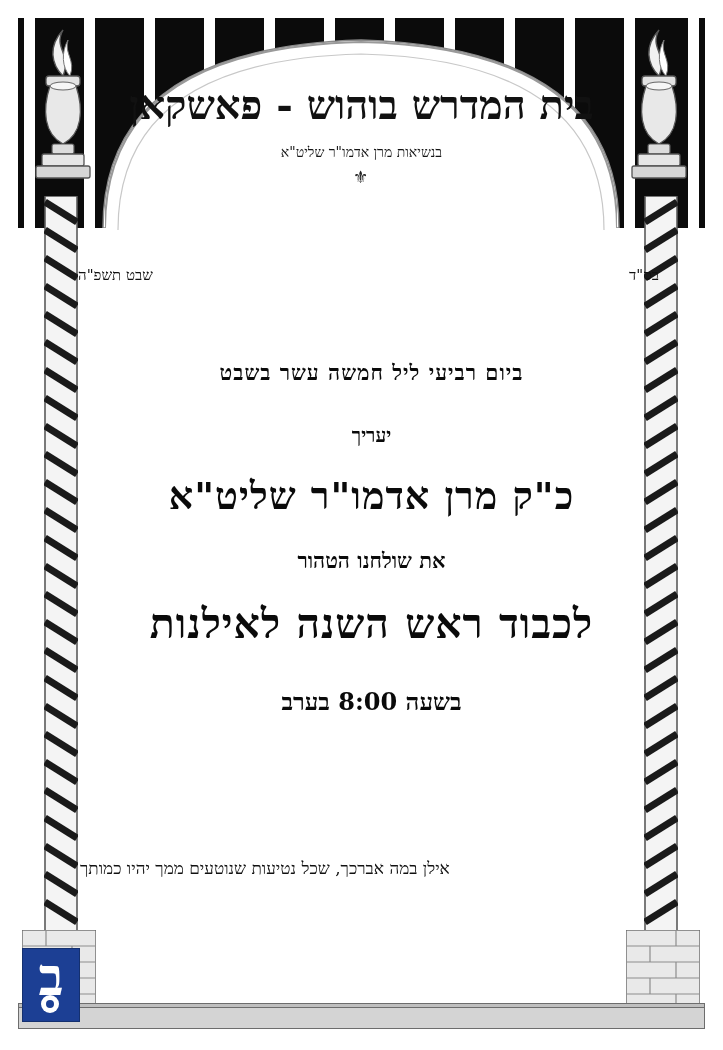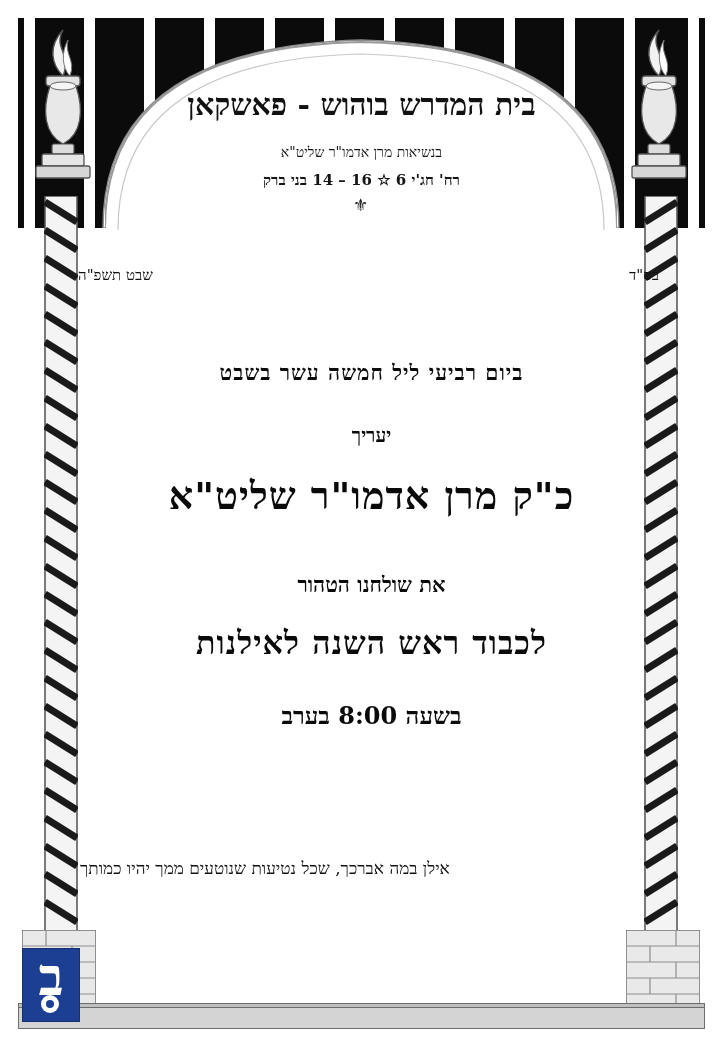--- a/index.html
+++ b/index.html
@@ -63,21 +63,21 @@
     position: absolute;
     left: 113px;
     top: 88px;
     width: 497px;
     text-align: center;
     direction: rtl;
   }
   .masthead .line1 {
     font-family: "DejaVu Serif", serif;
     font-weight: bold;
-    font-size: 30px;
+    font-size: 40px;
     color: #111111;
     letter-spacing: 0px;
     line-height: 34px;
     white-space: nowrap;
   }
   .masthead .line2 {
     font-family: "DejaVu Serif", serif;
     font-size: 14px;
     color: #151515;
     margin-top: 22px;
@@ -233,24 +233,24 @@
   }
   .l-3 {
     font-size: 38px;
     font-weight: bold;
     margin-top: 26px;
     letter-spacing: 1px;
   }
   .l-4 {
     font-size: 21px;
     font-weight: bold;
-    margin-top: 54px;
+    margin-top: 30px;
   }
   .l-5 {
-    font-size: 32px;
+    font-size: 41px;
     font-weight: bold;
     margin-top: 26px;
     letter-spacing: 1px;
   }
   .l-6 {
     font-size: 24px;
     font-weight: bold;
     margin-top: 39px;
   }
 
@@ -292,21 +292,20 @@
   </svg>
   <svg class="arch" viewBox="0 0 512 330">
     <path d="M 0 330 L 0 190 Q 0 10 256 4 Q 512 10 512 190 L 512 330 Z" fill="#ffffff"></path>
     <path d="M 0 190 Q 0 10 256 4 Q 512 10 512 190" fill="none" stroke="#9a9a9a" stroke-width="2"></path>
     <path d="M 13 192 Q 13 22 256 16 Q 499 22 499 192" fill="none" stroke="#c8c8c8" stroke-width="1.2"></path>
   </svg>
 
   <div class="masthead">
     <div class="line1">בית המדרש בוהוש - פאשקאן</div>
     <div class="line2">בנשיאות מרן אדמו"ר שליט"א</div>
-    <div class="line3">רח' חג'י 6 ☆ 16 – 14 בני ברק</div>
     <div class="flourish">⚜</div>
   </div>
 
   <svg class="torch torch-left" viewBox="0 0 86 180">
     <path d="M43 6 C 33 24 52 30 43 52 C 31 40 28 22 43 6 Z" fill="#f2f2f2" stroke="#555" stroke-width="1.4"></path>
     <path d="M48 16 C 44 30 56 36 50 52 C 42 44 41 28 48 16 Z" fill="#ffffff" stroke="#777" stroke-width="1"></path>
     <rect x="26" y="52" width="34" height="10" rx="3" fill="#e3e3e3" stroke="#555" stroke-width="1.3"></rect>
     <path d="M30 62 C 22 86 24 110 43 120 C 62 110 64 86 56 62 Z" fill="#e8e8e8" stroke="#555" stroke-width="1.3"></path>
     <ellipse cx="43" cy="62" rx="13" ry="4" fill="#f6f6f6" stroke="#666" stroke-width="1"></ellipse>
     <rect x="32" y="120" width="22" height="10" rx="2" fill="#dcdcdc" stroke="#555" stroke-width="1.2"></rect>

